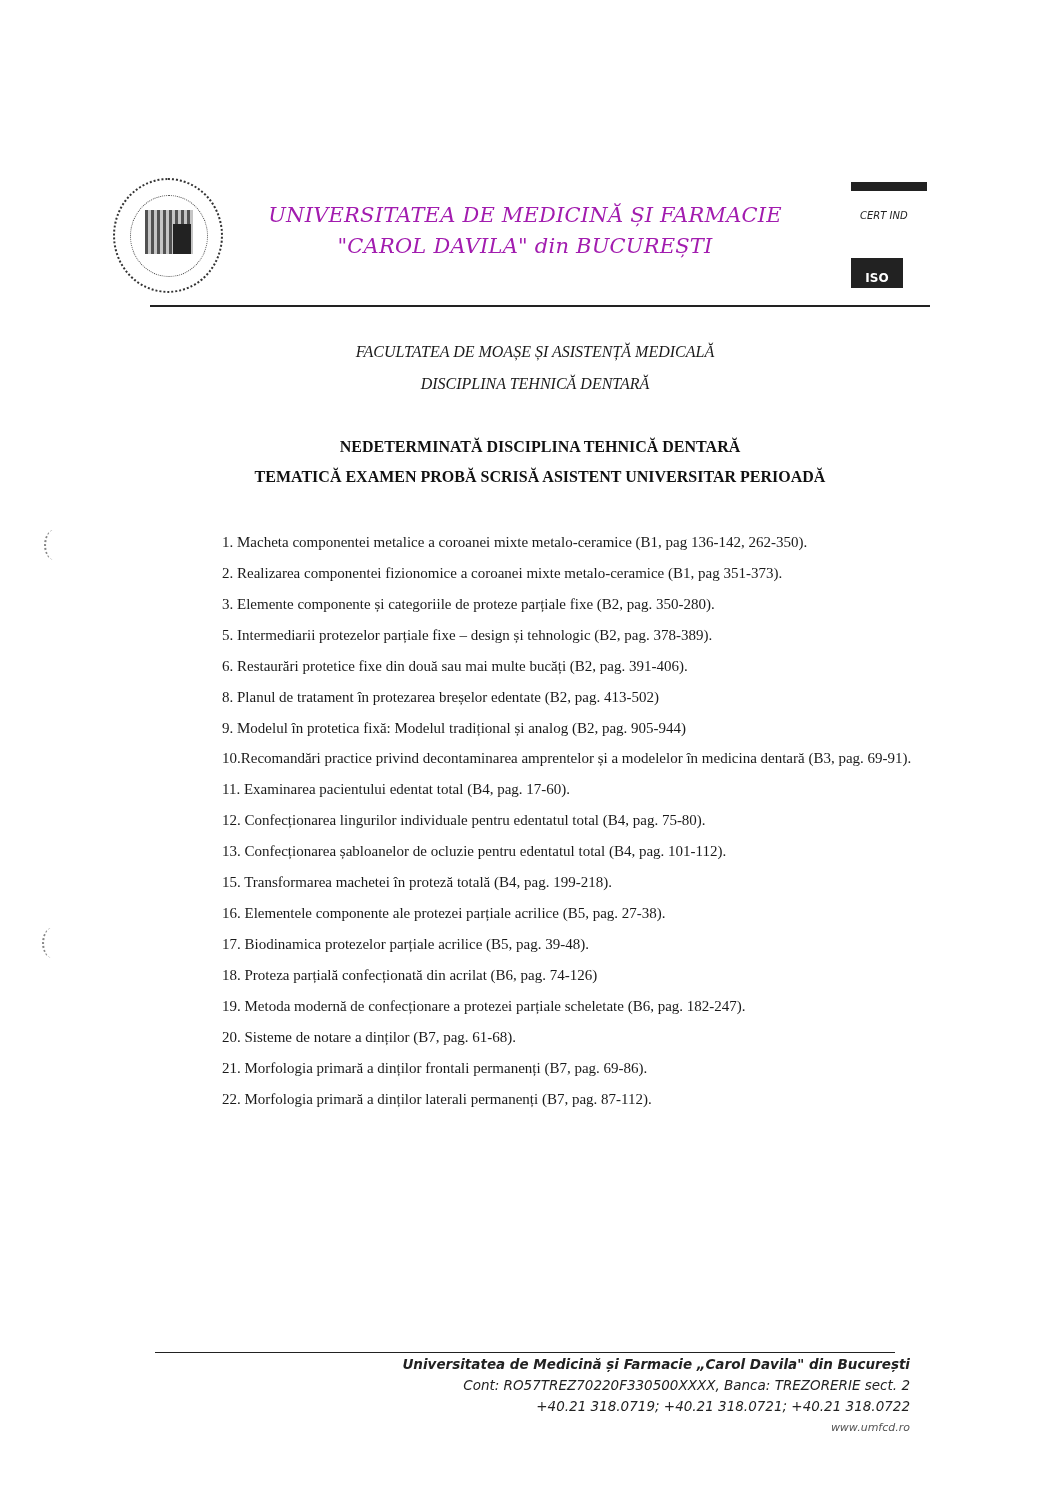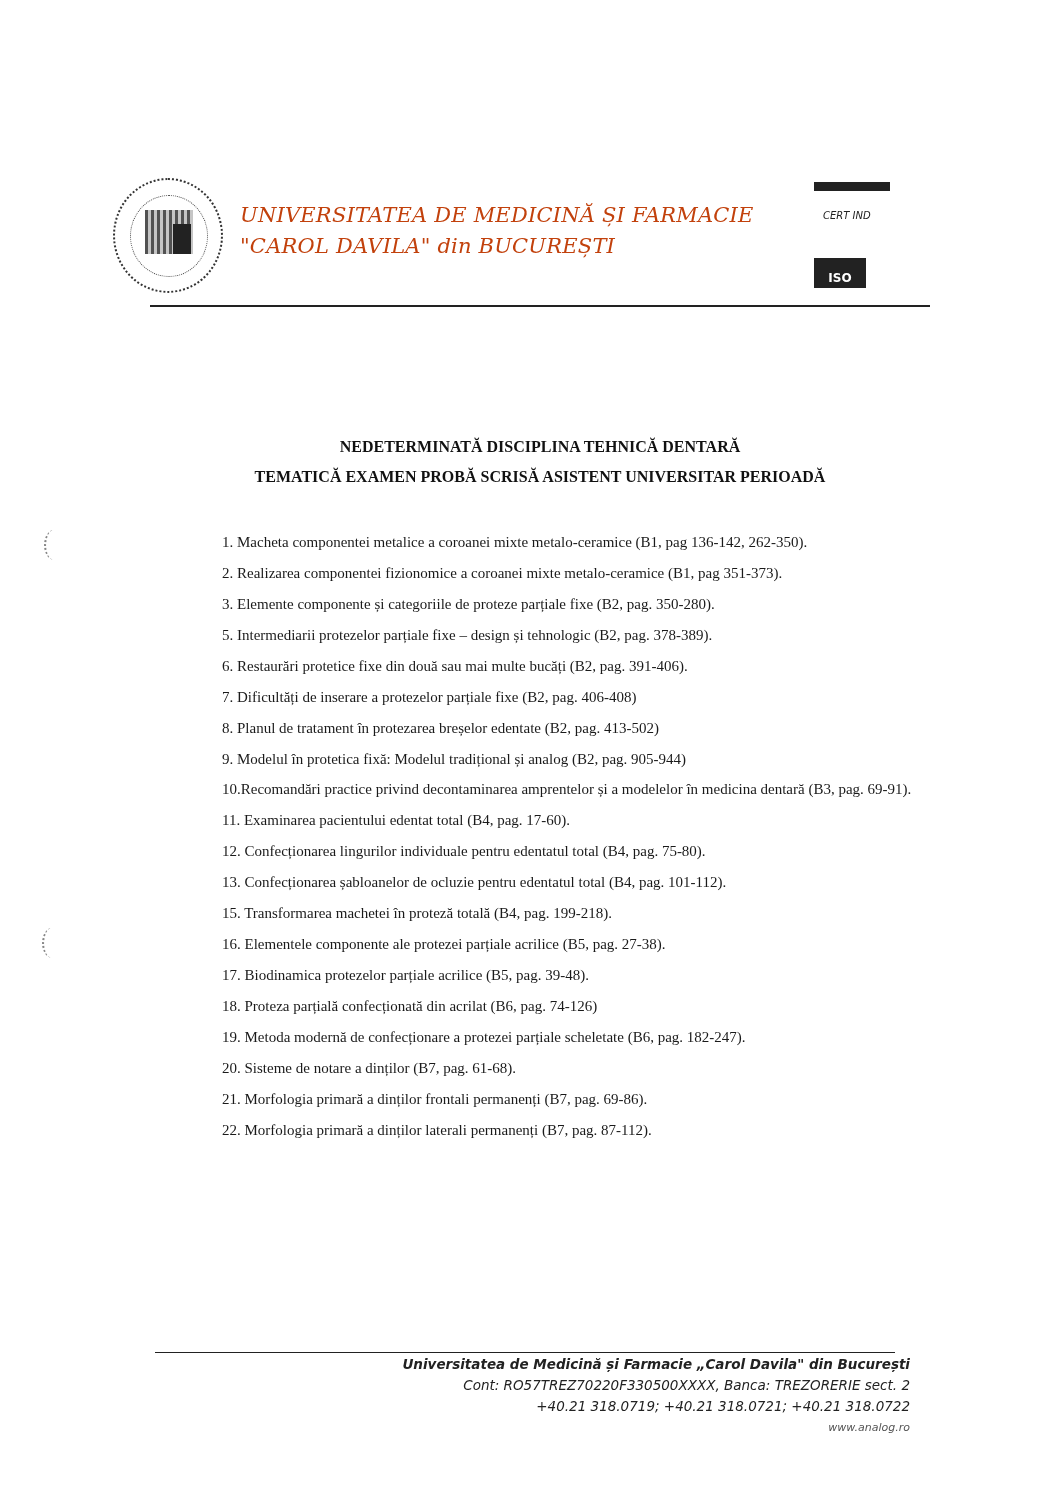--- a/index.html
+++ b/index.html
@@ -10,23 +10,23 @@
   .hole { position: absolute; width: 18px; height: 30px; border-left: 2px dotted #555; border-radius: 50% 0 0 50%; opacity: 0.7; }
   .hole.h1 { left: 44px; top: 530px; }
   .hole.h2 { left: 42px; top: 928px; }
 
   
   .seal { position: absolute; left: 113px; top: 178px; width: 110px; height: 115px; border-radius: 50%; border: 2px dotted #333; box-sizing: border-box; }
   .seal .inner { position: absolute; left: 15px; top: 15px; width: 76px; height: 80px; border-radius: 50%; border: 1px dotted #444; }
   .seal .bld { position: absolute; left: 30px; top: 30px; width: 48px; height: 44px; background: repeating-linear-gradient(90deg, #333 0 3px, #bbb 3px 6px); opacity: 0.85; }
   .seal .bld2 { position: absolute; left: 58px; top: 44px; width: 18px; height: 30px; background: #222; }
 
-  .uni-title { position: absolute; left: 240px; top: 200px; width: 570px; text-align: left; font-family: "DejaVu Serif", serif; font-style: italic; font-size: 21px; line-height: 31px; color: #c2410c; letter-spacing: 0.2px; }
+  .uni-title { position: absolute; left: 240px; top: 200px; width: 570px; text-align: center; font-family: "DejaVu Serif", serif; font-style: italic; font-size: 21px; line-height: 31px; color: #a21caf; letter-spacing: 0.2px; }
 
-  .cert { position: absolute; left: 811px; top: 182px; width: 80px; height: 106px; }
+  .cert { position: absolute; left: 848px; top: 182px; width: 80px; height: 106px; }
   .cert .top-bar { position: absolute; left: 3px; top: 0; width: 76px; height: 9px; background: #222; }
   .cert .mid { position: absolute; left: 12px; top: 28px; width: 60px; height: 40px; font-family: "DejaVu Sans", sans-serif; font-size: 10px; font-style: italic; color: #222; }
   .cert .iso { position: absolute; left: 3px; top: 76px; width: 52px; height: 30px; background: #222; color: #fff; font-family: "DejaVu Sans", sans-serif; font-weight: bold; font-size: 12px; text-align: center; line-height: 40px; overflow: hidden; }
 
   .hr-top { position: absolute; left: 150px; top: 305px; width: 780px; height: 2px; background: #222; }
 
   .faculty { position: absolute; left: 240px; top: 336px; width: 590px; text-align: center; font-family: "Liberation Serif", serif; font-style: italic; font-size: 16px; line-height: 32px; color: #1a1a1a; }
 
   .exam-title { position: absolute; left: 180px; top: 432px; width: 720px; text-align: center; font-family: "Liberation Serif", serif; font-weight: bold; font-size: 16px; line-height: 30px; color: #111; }
 
@@ -59,33 +59,36 @@
   </div>
 
   <div class="cert">
     <div class="top-bar"></div>
     <div class="mid">CERT IND</div>
     <div class="iso">ISO 9001</div>
   </div>
 
   <div class="hr-top"></div>
 
+  <div class="faculty">
+    <div>FACULTATEA DE MOAȘE ȘI ASISTENȚĂ MEDICALĂ</div>
+    <div>DISCIPLINA TEHNICĂ DENTARĂ</div>
+  </div>
 
   <div class="exam-title">
     <div>NEDETERMINATĂ DISCIPLINA TEHNICĂ DENTARĂ</div>
     <div>TEMATICĂ EXAMEN PROBĂ SCRISĂ ASISTENT UNIVERSITAR PERIOADĂ</div>
   </div>
 
   <ol class="topics">
     <li>1. Macheta componentei metalice a coroanei mixte metalo-ceramice (B1, pag 136-142, 262-350).</li>
     <li>2. Realizarea componentei fizionomice a coroanei mixte metalo-ceramice (B1, pag 351-373).</li>
     <li>3. Elemente componente și categoriile de proteze parțiale fixe (B2, pag. 350-280).</li>
     <li>5. Intermediarii protezelor parțiale fixe – design și tehnologic (B2, pag. 378-389).</li>
     <li>6. Restaurări protetice fixe din două sau mai multe bucăți (B2, pag. 391-406).</li>
-    <li>7. Dificultăți de inserare a protezelor parțiale fixe (B2, pag. 406-408)</li>
     <li>8. Planul de tratament în protezarea breșelor edentate (B2, pag. 413-502)</li>
     <li>9. Modelul în protetica fixă: Modelul tradițional și analog (B2, pag. 905-944)</li>
     <li class="wrap">10.Recomandări practice privind decontaminarea amprentelor și a modelelor în medicina dentară (B3, pag. 69-91).</li>
     <li>11. Examinarea pacientului edentat total (B4, pag. 17-60).</li>
     <li>12. Confecționarea lingurilor individuale pentru edentatul total (B4, pag. 75-80).</li>
     <li>13. Confecționarea șabloanelor de ocluzie pentru edentatul total (B4, pag. 101-112).</li>
     <li>15. Transformarea machetei în proteză totală (B4, pag. 199-218).</li>
     <li>16. Elementele componente ale protezei parțiale acrilice (B5, pag. 27-38).</li>
     <li>17. Biodinamica protezelor parțiale acrilice (B5, pag. 39-48).</li>
     <li>18. Proteza parțială confecționată din acrilat (B6, pag. 74-126)</li>
@@ -94,15 +97,15 @@
     <li>21. Morfologia primară a dinților frontali permanenți (B7, pag. 69-86).</li>
     <li>22. Morfologia primară a dinților laterali permanenți (B7, pag. 87-112).</li>
   </ol>
 
   <div class="hr-bottom"></div>
 
   <div class="footer">
     <div class="org">Universitatea de Medicină și Farmacie „Carol Davila" din București</div>
     <div>Cont: RO57TREZ70220F330500XXXX, Banca: TREZORERIE sect. 2</div>
     <div>+40.21 318.0719; +40.21 318.0721; +40.21 318.0722</div>
-    <div class="web">www.analog.ro</div>
+    <div class="web">www.umfcd.ro</div>
   </div>
 </div>
 
 </body></html>

